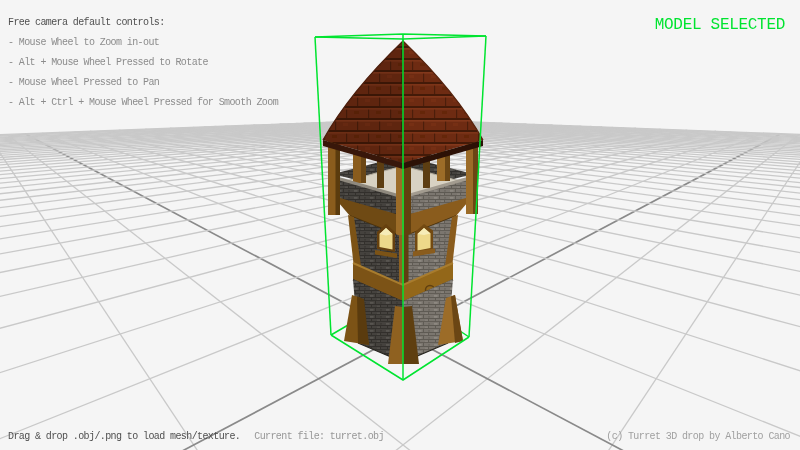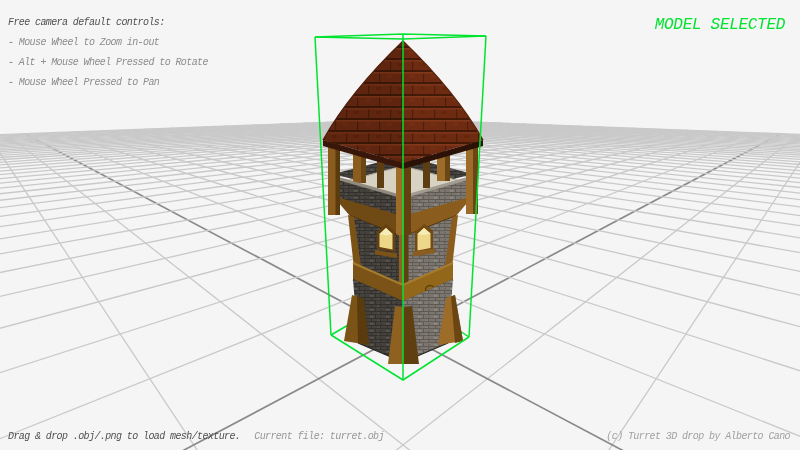--- a/index.html
+++ b/index.html
@@ -1,18 +1,18 @@
 <!DOCTYPE html>
 <html style="--accent: #00e430;"><head>
 <meta charset="utf-8">
 <style>
   html,body{margin:0;padding:0;}
   body{width:800px;height:450px;overflow:hidden;background:#f5f5f5;
        font-family:"Liberation Mono","DejaVu Sans Mono",monospace;}
-  .stage{position:relative;width:800px;height:450px;overflow:hidden;font-style:italic;}
+  .stage{position:relative;width:800px;height:450px;overflow:hidden;}
   .scene-svg{position:absolute;left:0;top:0;width:800px;height:450px;display:block;}
   .gbox{stroke:var(--accent,#00e430);stroke-width:1.5;fill:none;}
   .hud{position:absolute;inset:0;pointer-events:none;}
   .hud>*{pointer-events:auto;}
   .pxt{font-size:10px;letter-spacing:-0.6px;white-space:pre;line-height:10px;}
   .controls{position:absolute;left:8px;top:18px;}
   .controls .title{color:#505050;}
   .controls .item{color:#8c8c8c;margin-top:10px;}
   .status{position:absolute;right:15px;top:16px;font-size:16px;letter-spacing:-0.3px;
           color:var(--accent,#00e430);white-space:pre;}
@@ -335,18 +335,19 @@
       <path d="M331,335 L403,380 L469,337"></path>
     </g>
   </svg>
 
   <div class="hud">
     <div class="controls">
       <div class="pxt title">Free camera default controls:</div>
       <div class="pxt item">- Mouse Wheel to Zoom in-out</div>
       <div class="pxt item">- Alt + Mouse Wheel Pressed to Rotate</div>
       <div class="pxt item">- Mouse Wheel Pressed to Pan</div>
+      <div class="pxt item">- Alt + Ctrl + Mouse Wheel Pressed for Smooth Zoom</div>
     </div>
     <div class="status">MODEL SELECTED</div>
     <div class="footer-left pxt"><span class="dark">Drag &amp; drop .obj/.png to load mesh/texture.</span><span class="light">Current file: turret.obj</span></div>
     <div class="credit pxt">(c) Turret 3D drop by Alberto Cano</div>
   </div>
 </div>
 
 </body></html>

